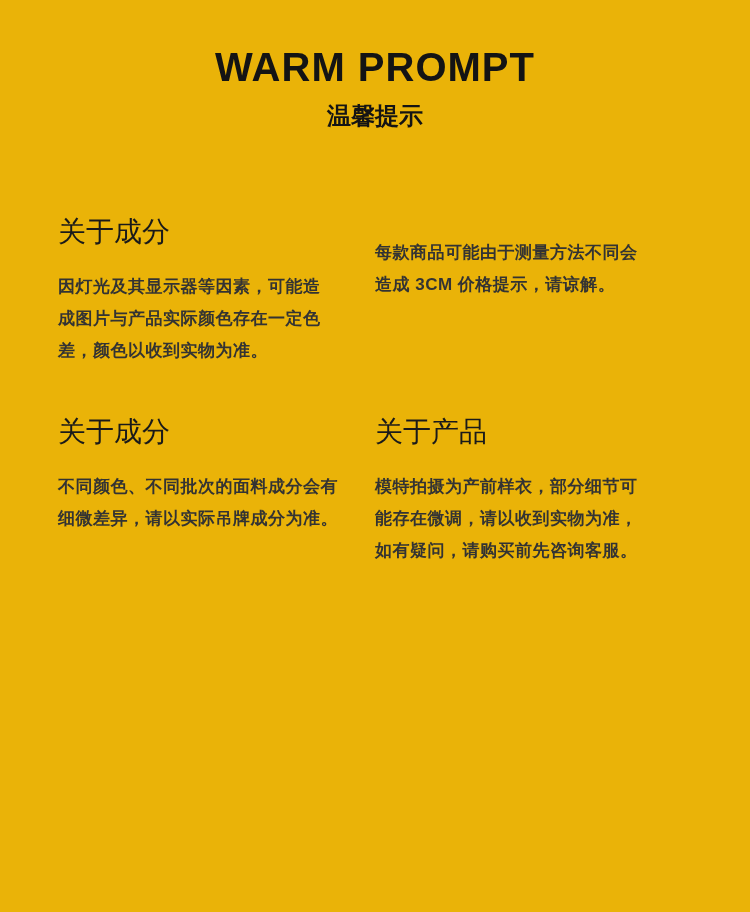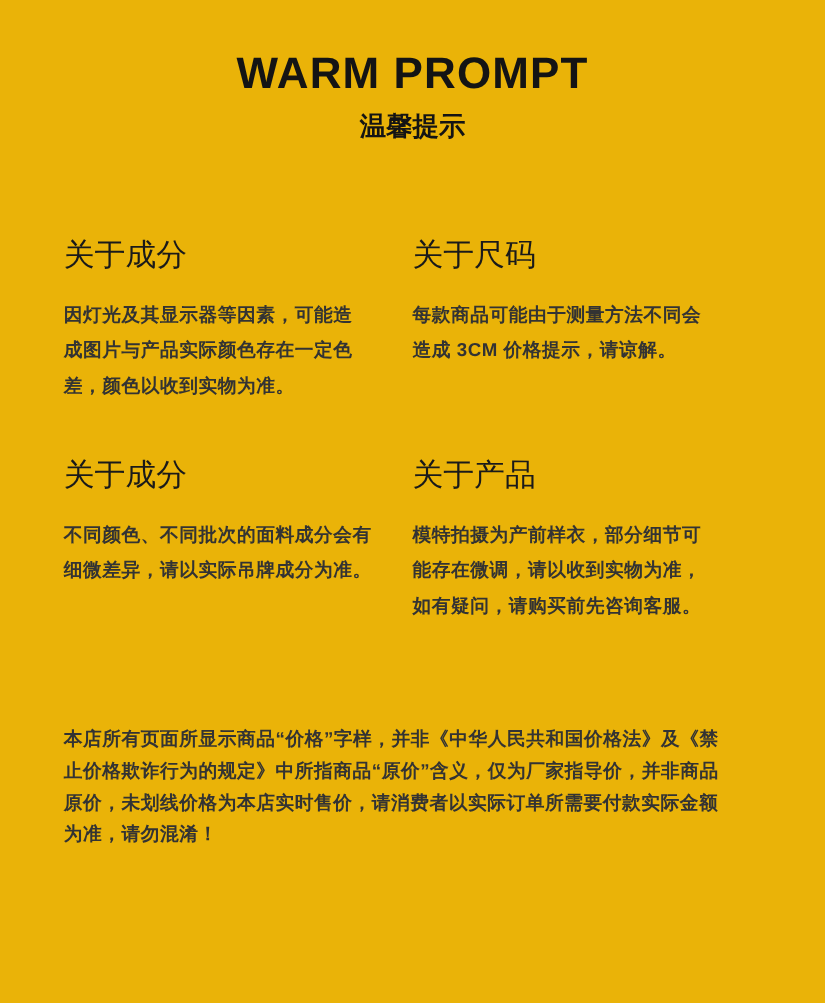--- a/index.html
+++ b/index.html
@@ -78,38 +78,33 @@
   </div>
 
   <section class="sec s1">
     <h3 class="heading">关于成分</h3>
     <p class="body">因灯光及其显示器等因素，可能造
 成图片与产品实际颜色存在一定色
 差，颜色以收到实物为准。</p>
   </section>
 
   <section class="sec s2">
-    <h3 class="heading">关于尺码</h3>
     <p class="body">每款商品可能由于测量方法不同会
 造成 3CM 价格提示，请谅解。</p>
   </section>
 
   <section class="sec s3">
     <h3 class="heading">关于成分</h3>
     <p class="body">不同颜色、不同批次的面料成分会有
 细微差异，请以实际吊牌成分为准。</p>
   </section>
 
   <section class="sec s4">
     <h3 class="heading">关于产品</h3>
     <p class="body">模特拍摄为产前样衣，部分细节可
 能存在微调，请以收到实物为准，
 如有疑问，请购买前先咨询客服。</p>
   </section>
 
   <section class="sec price">
-    <p class="body">本店所有页面所显示商品“价格”字样，并非《中华人民共和国价格法》及《禁
-止价格欺诈行为的规定》中所指商品“原价”含义，仅为厂家指导价，并非商品
-原价，未划线价格为本店实时售价，请消费者以实际订单所需要付款实际金额
-为准，请勿混淆！</p>
   </section>
 
 </div>
 
 </body></html>

